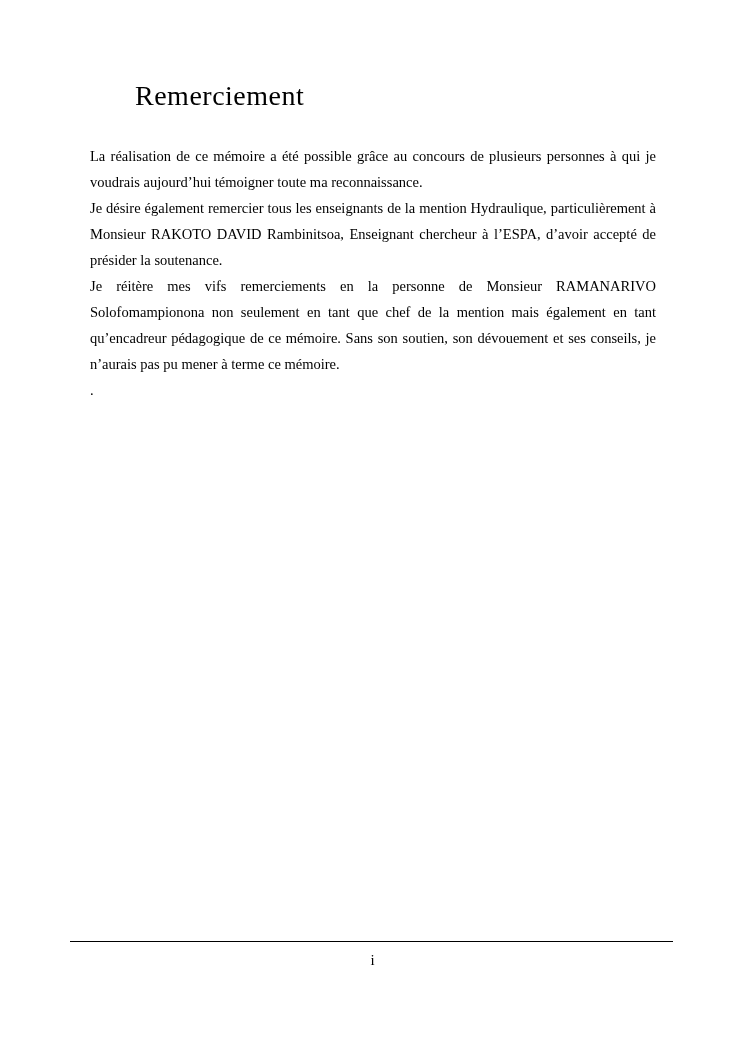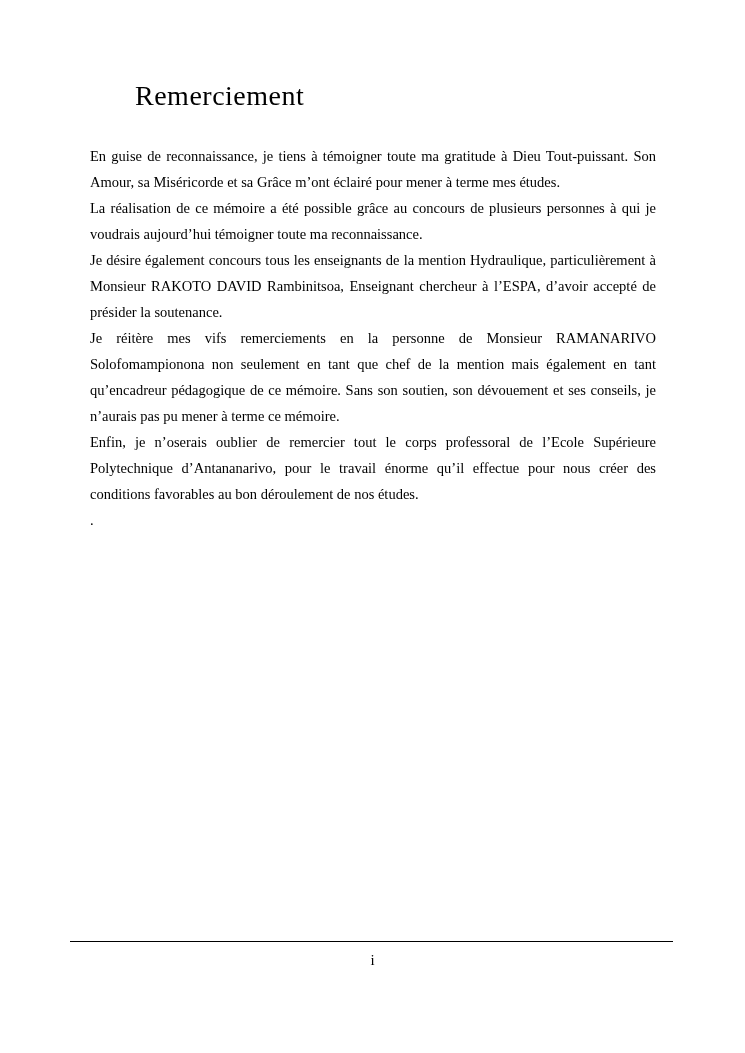--- a/index.html
+++ b/index.html
@@ -61,25 +61,23 @@
   }
 </style>
 </head>
 <body>
 
 <div class="page">
 
   <h1 class="title">Remerciement</h1>
 
   <div class="body-text">
-    <p>En guise de reconnaissance, je tiens à témoigner toute ma gratitude à Dieu Tout-puissant. Son Amour, sa Miséricorde et sa Grâce m’ont éclairé pour mener à terme mes études.</p>
     <p>La réalisation de ce mémoire a été possible grâce au concours de plusieurs personnes à qui je voudrais aujourd’hui témoigner toute ma reconnaissance.</p>
-    <p>Je désire également concours tous les enseignants de la mention Hydraulique, particulièrement à Monsieur RAKOTO DAVID Rambinitsoa, Enseignant chercheur à l’ESPA, d’avoir accepté de présider la soutenance.</p>
+    <p>Je désire également remercier tous les enseignants de la mention Hydraulique, particulièrement à Monsieur RAKOTO DAVID Rambinitsoa, Enseignant chercheur à l’ESPA, d’avoir accepté de présider la soutenance.</p>
     <p>Je réitère mes vifs remerciements en la personne de Monsieur RAMANARIVO Solofomampionona non seulement en tant que chef de la mention mais également en tant qu’encadreur pédagogique de ce mémoire. Sans son soutien, son dévouement et ses conseils, je n’aurais pas pu mener à terme ce mémoire.</p>
-    <p>Enfin, je n’oserais oublier de remercier tout le corps professoral de l’Ecole Supérieure Polytechnique d’Antananarivo, pour le travail énorme qu’il effectue pour nous créer des conditions  favorables au bon déroulement de nos études.</p>
     <p>.</p>
   </div>
 
   <div class="footer-divider"></div>
 
   <div class="page-number">i</div>
 
 </div>
 
 </body></html>

